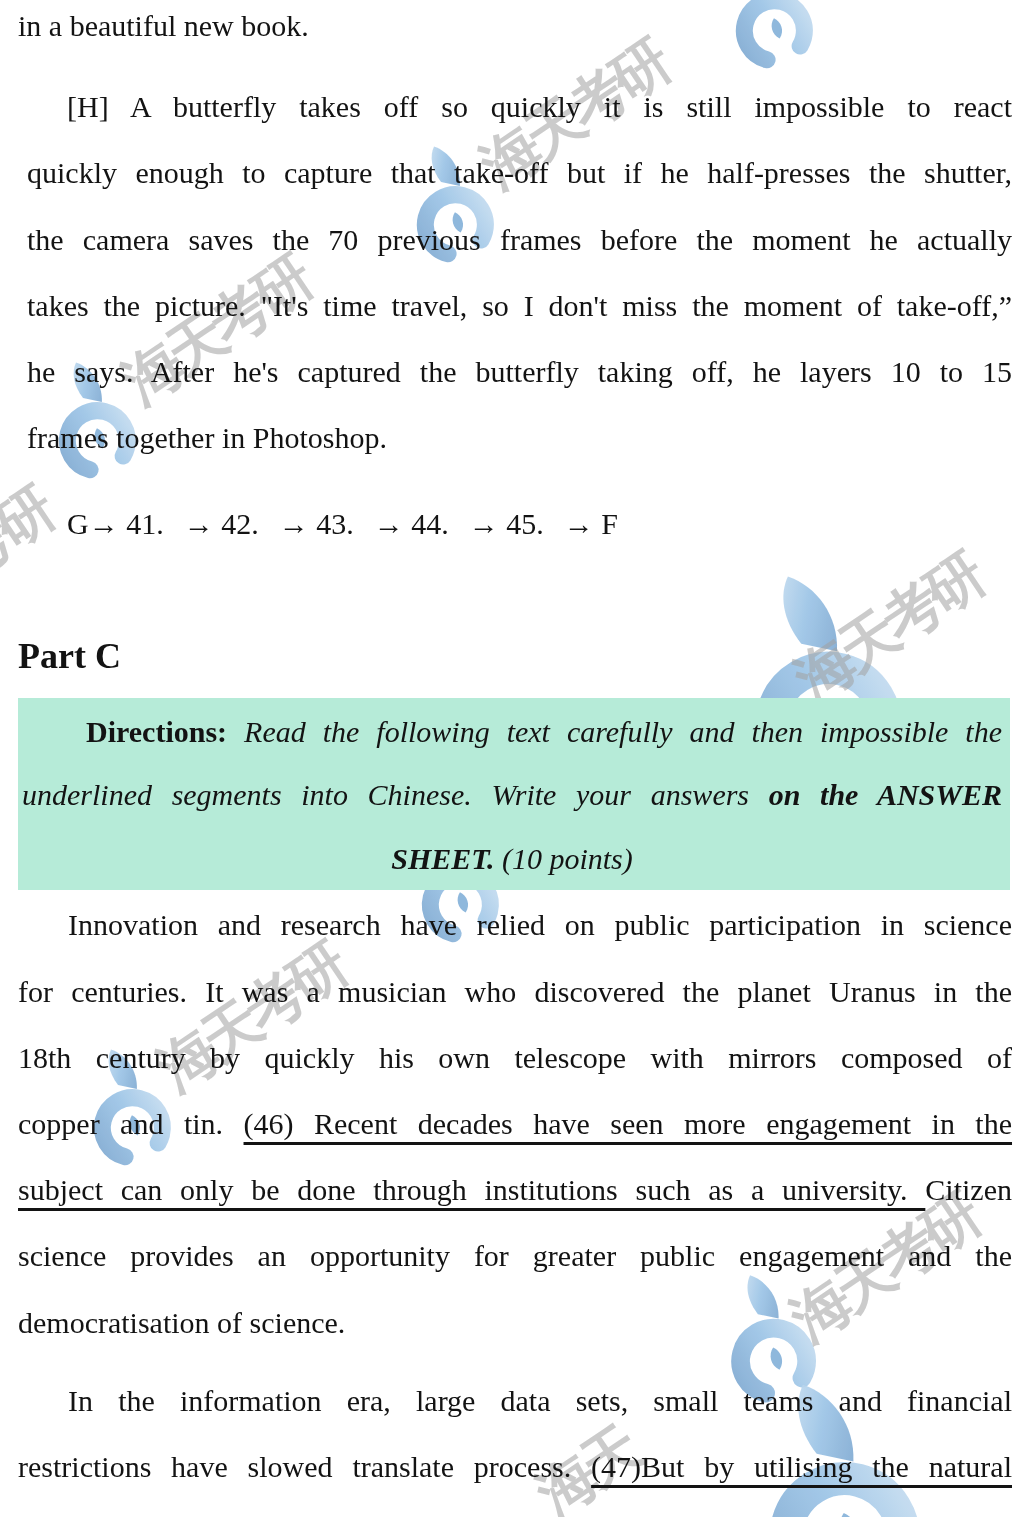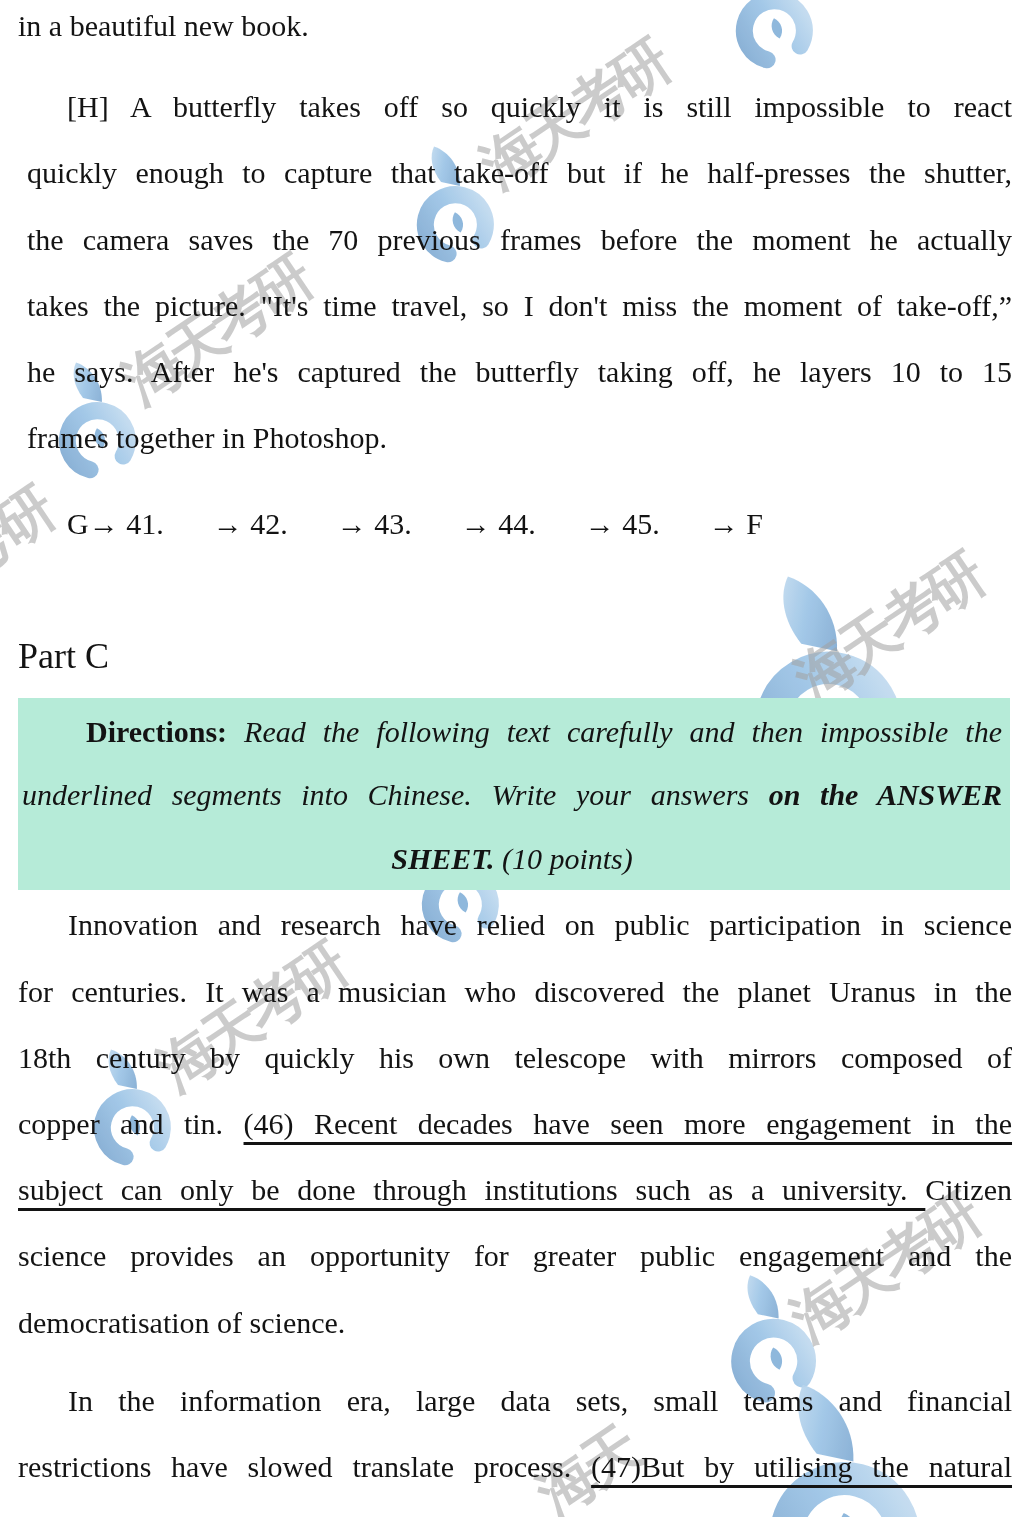--- a/index.html
+++ b/index.html
@@ -15,27 +15,27 @@
   #doc{position:relative;z-index:10;padding:0 17px 0 18px;}
   .para{font-size:30px;line-height:66.2px;}
   .line{display:block;}
   .line.just{text-align:justify;text-align-last:justify;}
   .mt-first{margin-top:-7px;}
   .mt-h{margin-top:15px;margin-left:9px;}
   .seq{
     margin-top:20px;
     font-size:30px;line-height:66.2px;
     padding-left:49px;
-    display:flex;gap:49px;
+    display:flex;gap:20px;
     position:relative;z-index:10;
   }
   .partc{
     margin:65px 0 0 0;
     font-size:36px;line-height:66.2px;
-    font-weight:normal;font-style:normal;
+    font-weight:bold;font-style:normal;
   }
   .dirbox{
     margin-top:9px;
     width:992px;box-sizing:border-box;
     padding:2px 8px 0 4px;
     font-size:30px;font-style:italic;
     position:relative;
   }
   .dirbox .line{line-height:63.5px;}
   .dirbox .bg{

